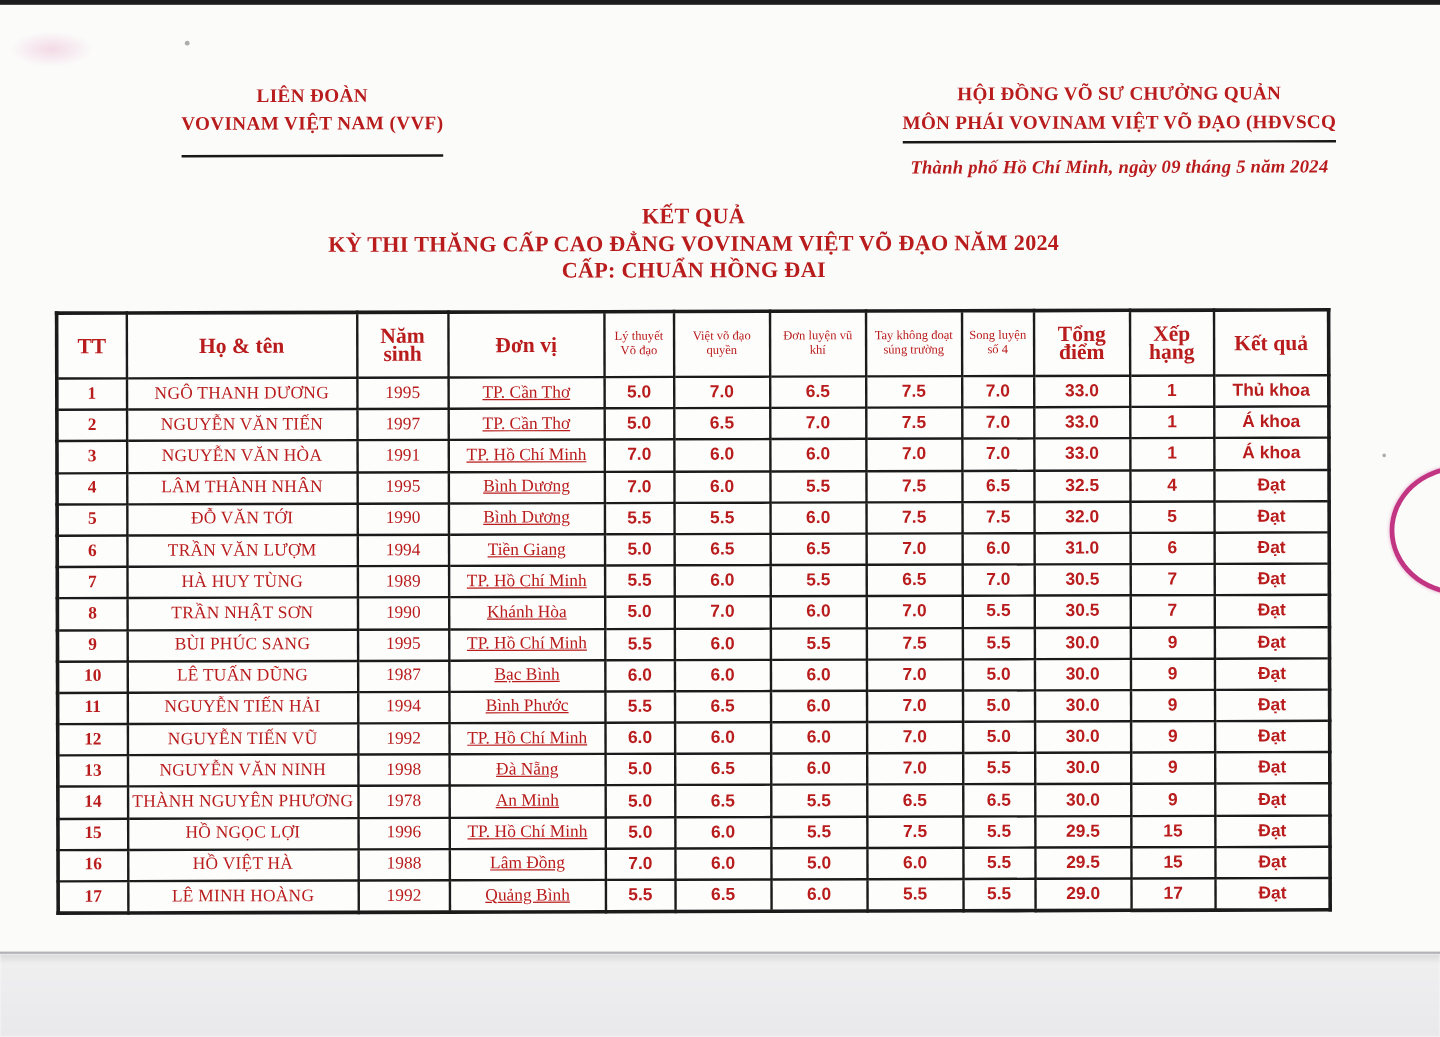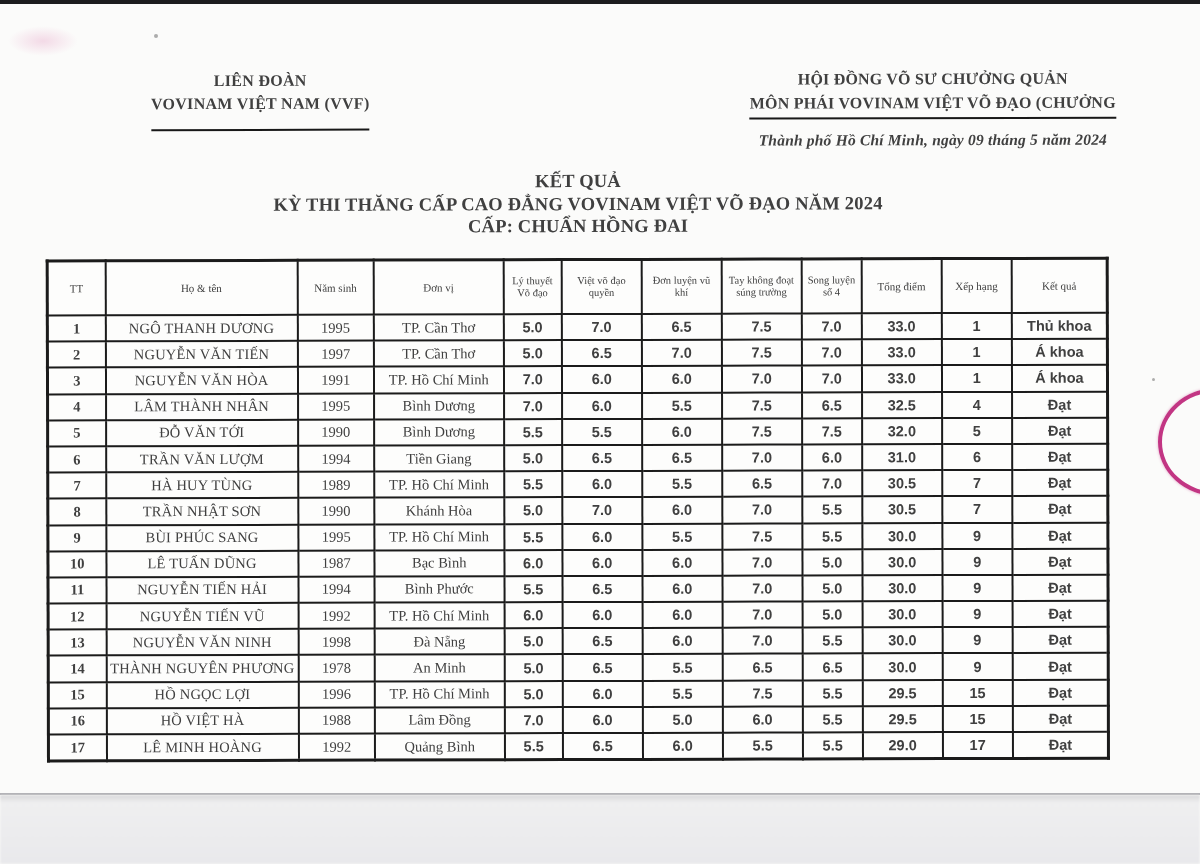--- a/index.html
+++ b/index.html
@@ -1,21 +1,21 @@
 <!DOCTYPE html>
 <html><head>
 <meta charset="utf-8">
 <style>
   html,body{margin:0;padding:0;}
   body{width:1200px;height:864px;overflow:hidden;background:#e9e9eb;}
   .page{
     position:relative;width:1200px;height:864px;overflow:hidden;
     background:#fbfbfa;
     font-family:"Liberation Serif", serif;
-    color:#404040;
+    color:#b91c1c;
   }
   .top-strip{position:absolute;left:0;top:0;width:1200px;height:4px;background:#1c1c1e;}
   .content{position:absolute;left:0;top:0;width:1200px;transform:rotate(-0.15deg);}
 
   
   .org-left{position:absolute;left:95px;top:68px;width:330px;text-align:center;
     font-weight:bold;font-size:16px;line-height:23px;letter-spacing:.3px;}
   .org-left .u2{display:inline-block;border-bottom:2px solid #181818;padding-bottom:14px;}
   .org-right{position:absolute;left:660px;top:68px;width:545px;text-align:center;
     font-weight:bold;font-size:16px;line-height:24px;letter-spacing:.2px;}
@@ -26,28 +26,28 @@
   .title-block{position:absolute;left:0;top:170px;width:1155px;text-align:center;
     font-weight:bold;font-size:18.5px;line-height:22.5px;letter-spacing:.2px;}
 
   
   table.results{position:absolute;left:45px;top:258px;border-collapse:collapse;
     background:#fdfdfc;table-layout:fixed;}
   table.results th, table.results td{
     border:2px solid #1b1b1b;padding:0 3px;overflow:hidden;white-space:nowrap;
   }
   table.results{border:3px solid #1b1b1b;}
-  table.results th{height:52px;font-weight:normal;font-size:11px;line-height:15px;
+  table.results th{height:52px;font-weight:bold;font-size:18px;line-height:15px;
     white-space:normal;text-align:center;vertical-align:middle;}
   table.results th.small{font-size:10.5px;line-height:12px;font-weight:normal;}
   table.results td{height:24.2px;text-align:center;font-size:14.5px;}
   td.col-tt{font-weight:bold;}
   td.col-name{text-align:left;padding-left:7px;font-size:14.5px;letter-spacing:.2px;}
   td.col-year{font-weight:normal;}
-  td.col-unit{font-size:14.5px;}
+  td.col-unit{font-size:14.5px;text-decoration:underline;}
   td.score, td.col-rank, td.col-result{
     font-family:"Liberation Sans", sans-serif;font-weight:bold;font-size:13.5px;}
 
   
   .pen-arc{position:absolute;left:1158px;top:388px;width:110px;height:100px;
     border:4px solid #c23583;border-radius:50%;background:transparent;
     box-shadow:0 0 3px rgba(194,53,131,.45);}
   .pink-smudge{position:absolute;left:8px;top:26px;width:70px;height:30px;
     background:radial-gradient(ellipse at center,rgba(236,190,214,.55),rgba(236,190,214,0) 70%);}
   .speck{position:absolute;width:4px;height:4px;border-radius:50%;background:#8a8a8a;opacity:.7;}
@@ -64,21 +64,21 @@
 
   <div class="content">
 
     <div class="org-left">
       <div>LIÊN ĐOÀN</div>
       <div><span class="u2">VOVINAM VIỆT NAM (VVF)</span></div>
     </div>
 
     <div class="org-right">
       <div>HỘI ĐỒNG VÕ SƯ CHƯỞNG QUẢN</div>
-      <div><span class="u2">MÔN PHÁI VOVINAM VIỆT VÕ ĐẠO (CHƯỞNG</span></div>
+      <div><span class="u2">MÔN PHÁI VOVINAM VIỆT VÕ ĐẠO (HĐVSCQ</span></div>
       <div class="dateline">Thành phố Hồ Chí Minh, ngày 09 tháng 5 năm 2024</div>
     </div>
 
     <div class="title-block">
       <div>KẾT QUẢ</div>
       <div>KỲ THI THĂNG CẤP CAO ĐẲNG VOVINAM VIỆT VÕ ĐẠO NĂM 2024</div>
       <div>CẤP: CHUẨN HỒNG ĐAI</div>
     </div>
 
     <table class="results">

